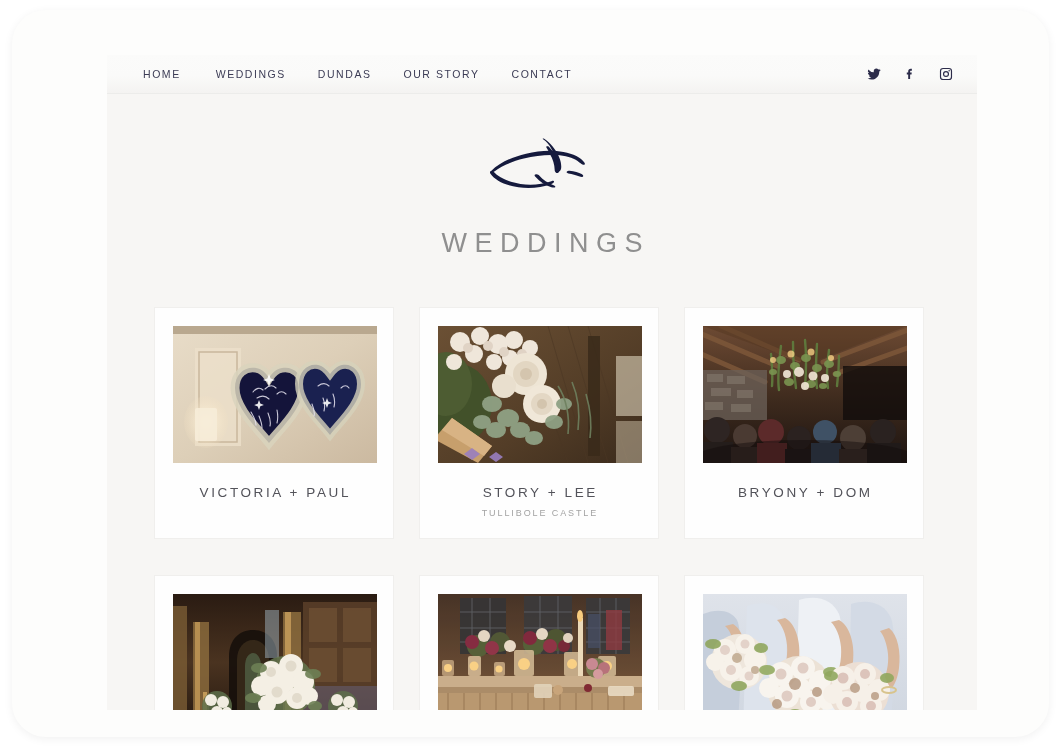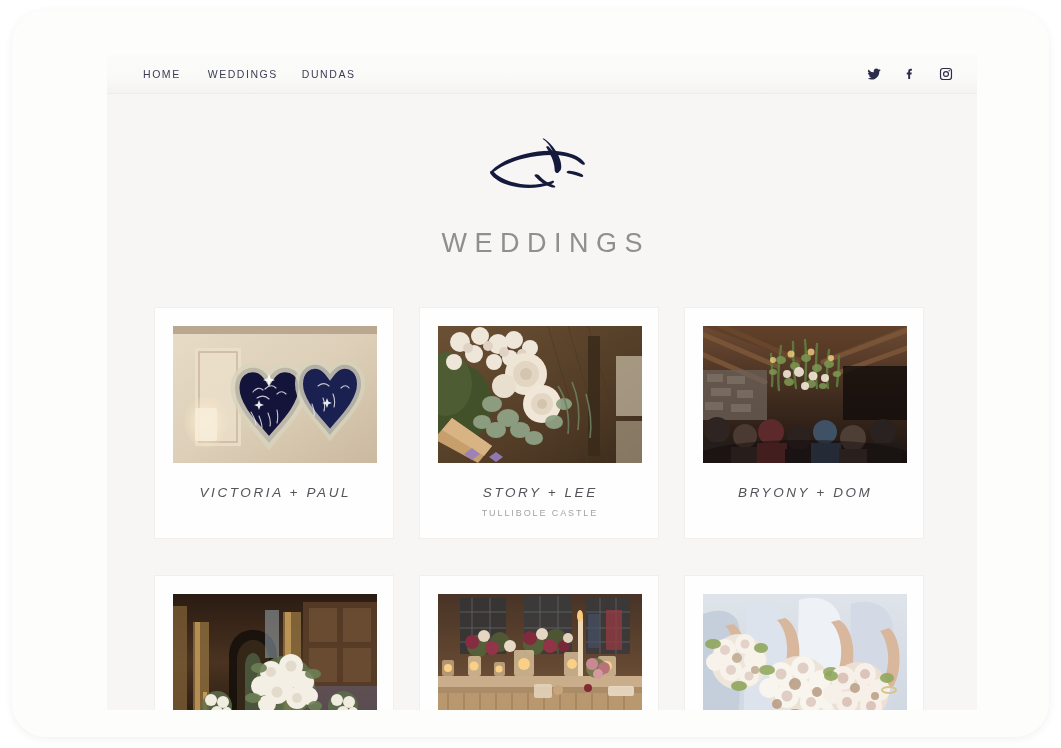--- a/index.html
+++ b/index.html
@@ -38,21 +38,21 @@
   
   #site-header {
     position: relative;
     height: 39px;
     background: linear-gradient(to bottom, #fbfbfa 0%, #fafaf9 55%, #f4f3f1 100%);
     border-bottom: 1px solid #ececea;
     display: flex;
     align-items: center;
     padding: 0 24px 0 36px;
   }
-  #main-nav { display: flex; align-items: center; gap: 0; justify-content: space-between; }
+  #main-nav { display: flex; align-items: center; gap: 8px; justify-content: space-between; }
   .nav-item {
     font-size: 10.5px;
     letter-spacing: 1.55px;
     color: #3c3c55;
     text-decoration: none;
     padding: 0 24px 0 0;
     white-space: nowrap;
     line-height: 39px;
     cursor: pointer;
   }
@@ -124,21 +124,20 @@
   .card-thumb svg { display: block; width: 100%; height: 100%; }
 
   .card-couple {
     margin-top: 22px;
     font-size: 13.5px;
     font-weight: 400;
     letter-spacing: 2.6px;
     color: #53535a;
     text-indent: 2.6px;
     white-space: nowrap;
-    font-style: italic;
   }
   .card-venue {
     margin-top: 8px;
     padding-bottom: 20px;
     font-size: 9px;
     letter-spacing: 1.9px;
     color: #a3a3a3;
     text-indent: 1.9px;
     white-space: nowrap;
   }
@@ -147,20 +146,22 @@
 <body>
 
 <div id="device-frame">
   <div id="screen">
 
     <div id="site-header">
       <nav id="main-nav">
         <a class="nav-item">HOME</a>
         <a class="nav-item">WEDDINGS</a>
         <a class="nav-item">DUNDAS</a>
+        <a class="nav-item">OUR STORY</a>
+        <a class="nav-item">CONTACT</a>
       </nav>
 
       <div id="social-icons">
         <span class="social-icon">
           <svg viewBox="0 0 24 24" width="14" height="14" aria-hidden="true">
             <path d="M23 4.9c-.8.4-1.7.6-2.6.8 1-.6 1.7-1.5 2-2.6-.9.5-1.9.9-3 1.1A4.6 4.6 0 0 0 11.5 8c0 .4 0 .7.1 1A13 13 0 0 1 2.2 4.2a4.6 4.6 0 0 0 1.4 6.1c-.7 0-1.4-.2-2-.5v.1c0 2.2 1.6 4 3.7 4.4-.4.1-.8.2-1.2.2-.3 0-.6 0-.9-.1a4.6 4.6 0 0 0 4.3 3.2A9.2 9.2 0 0 1 1 19.5a13 13 0 0 0 7 2c8.4 0 13-7 13-13v-.6c.9-.6 1.6-1.4 2.2-2.3z"></path>
           </svg>
         </span>
         <span class="social-icon">
           <svg viewBox="0 0 24 24" width="14" height="14" aria-hidden="true">

